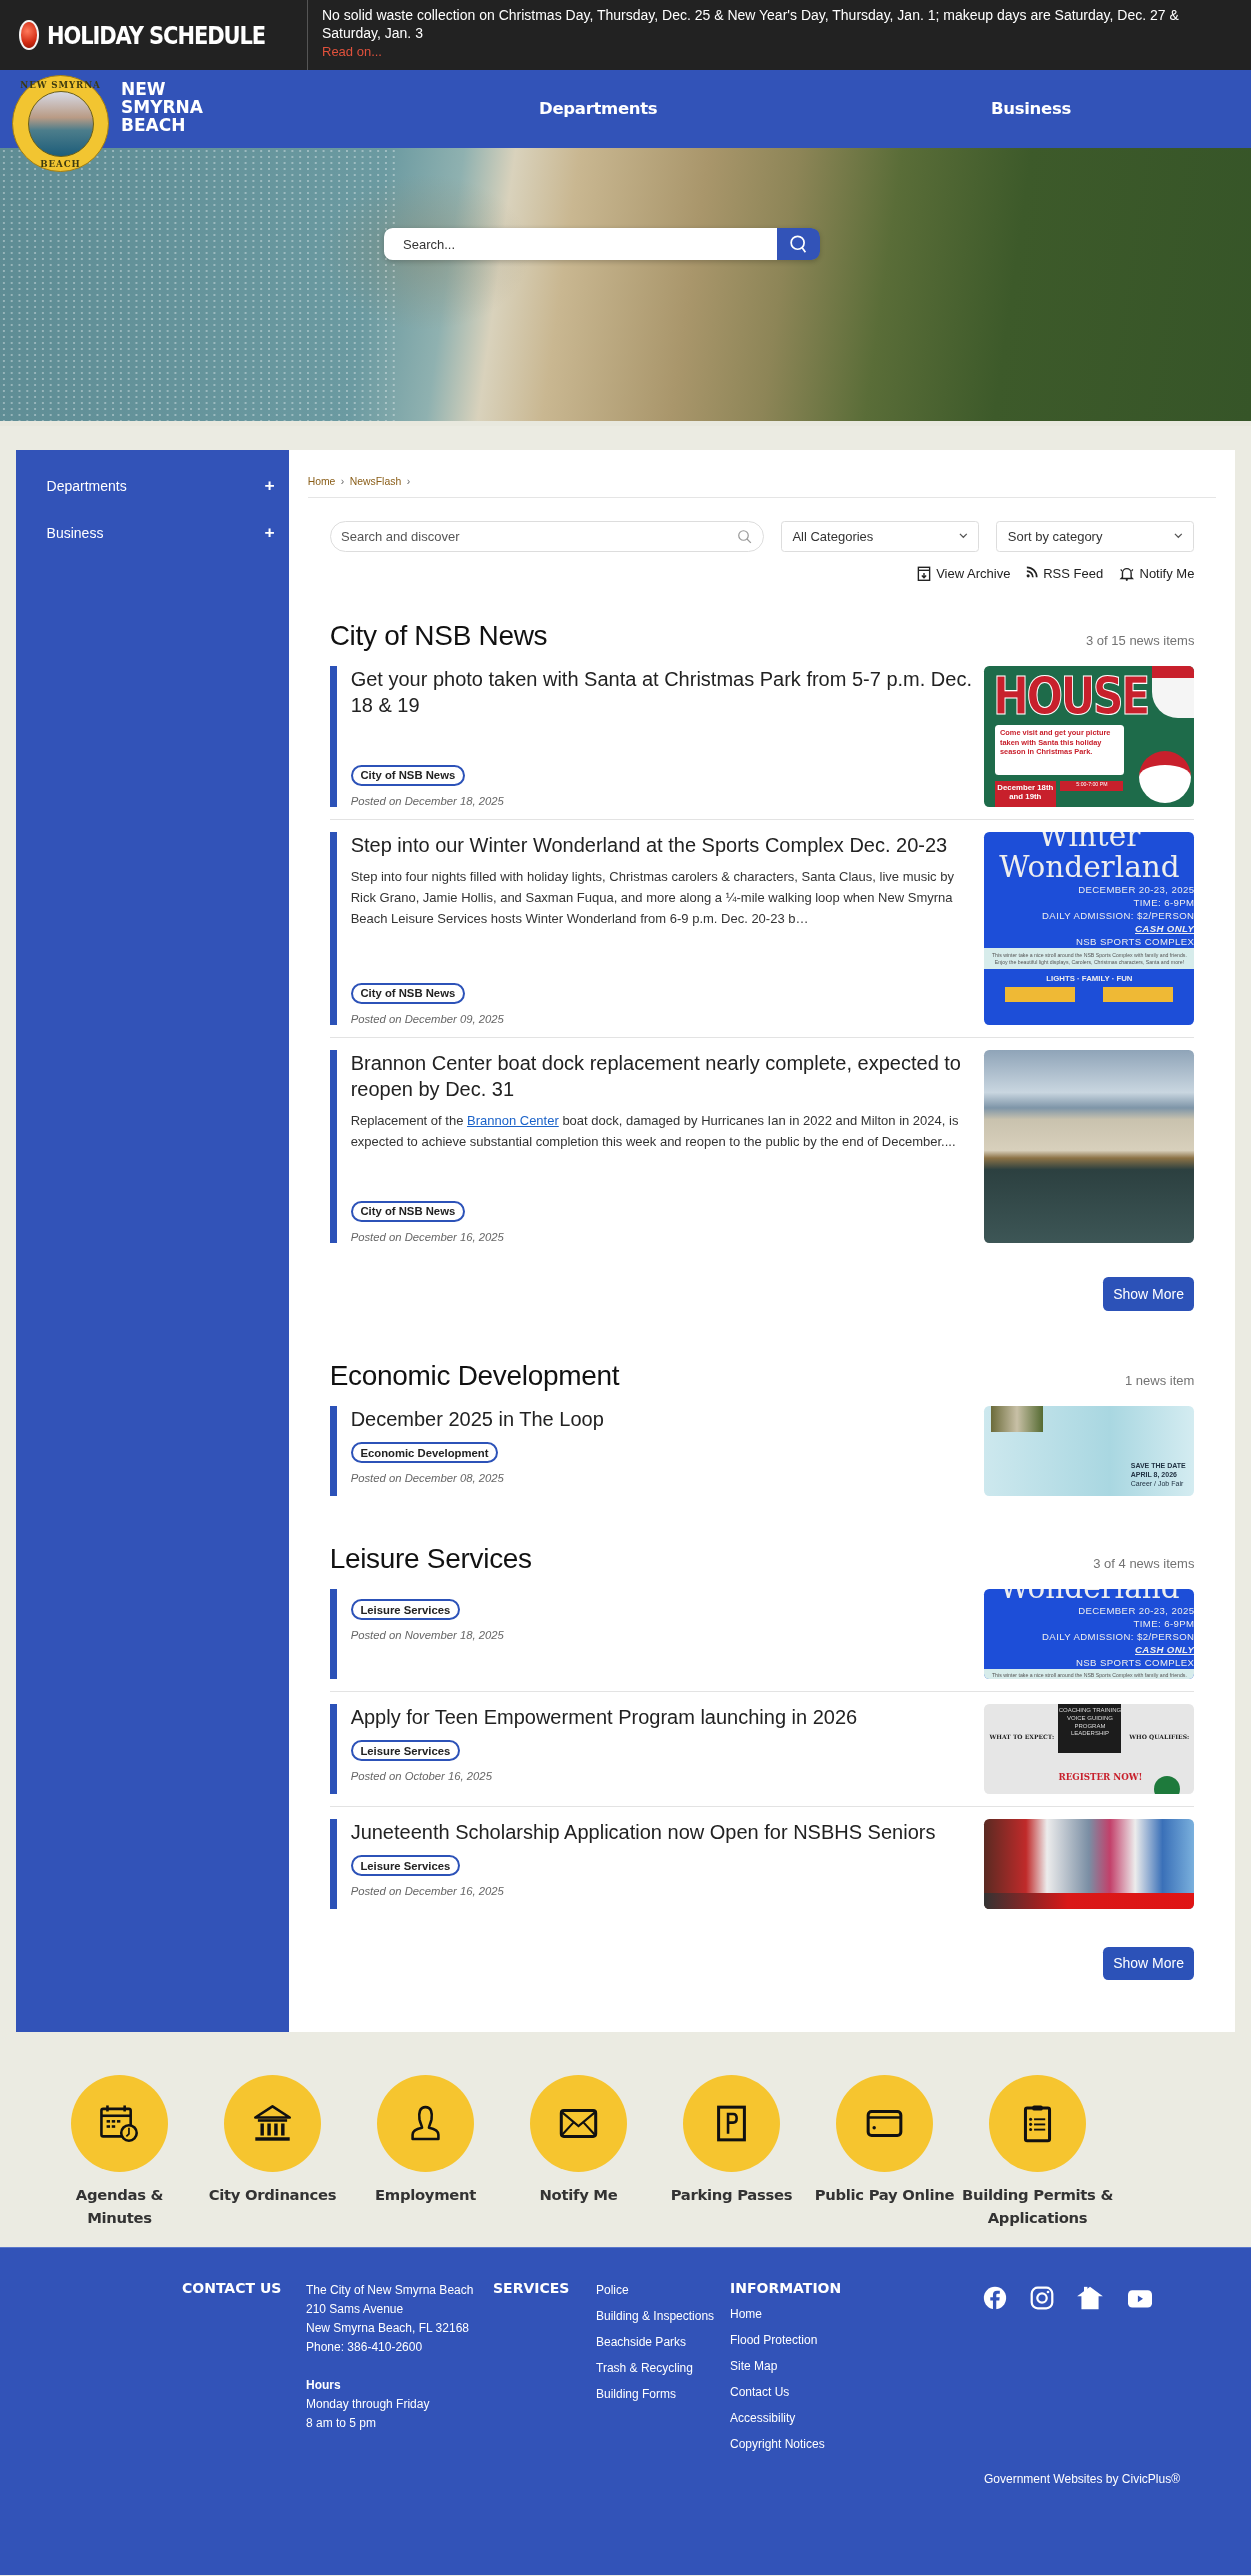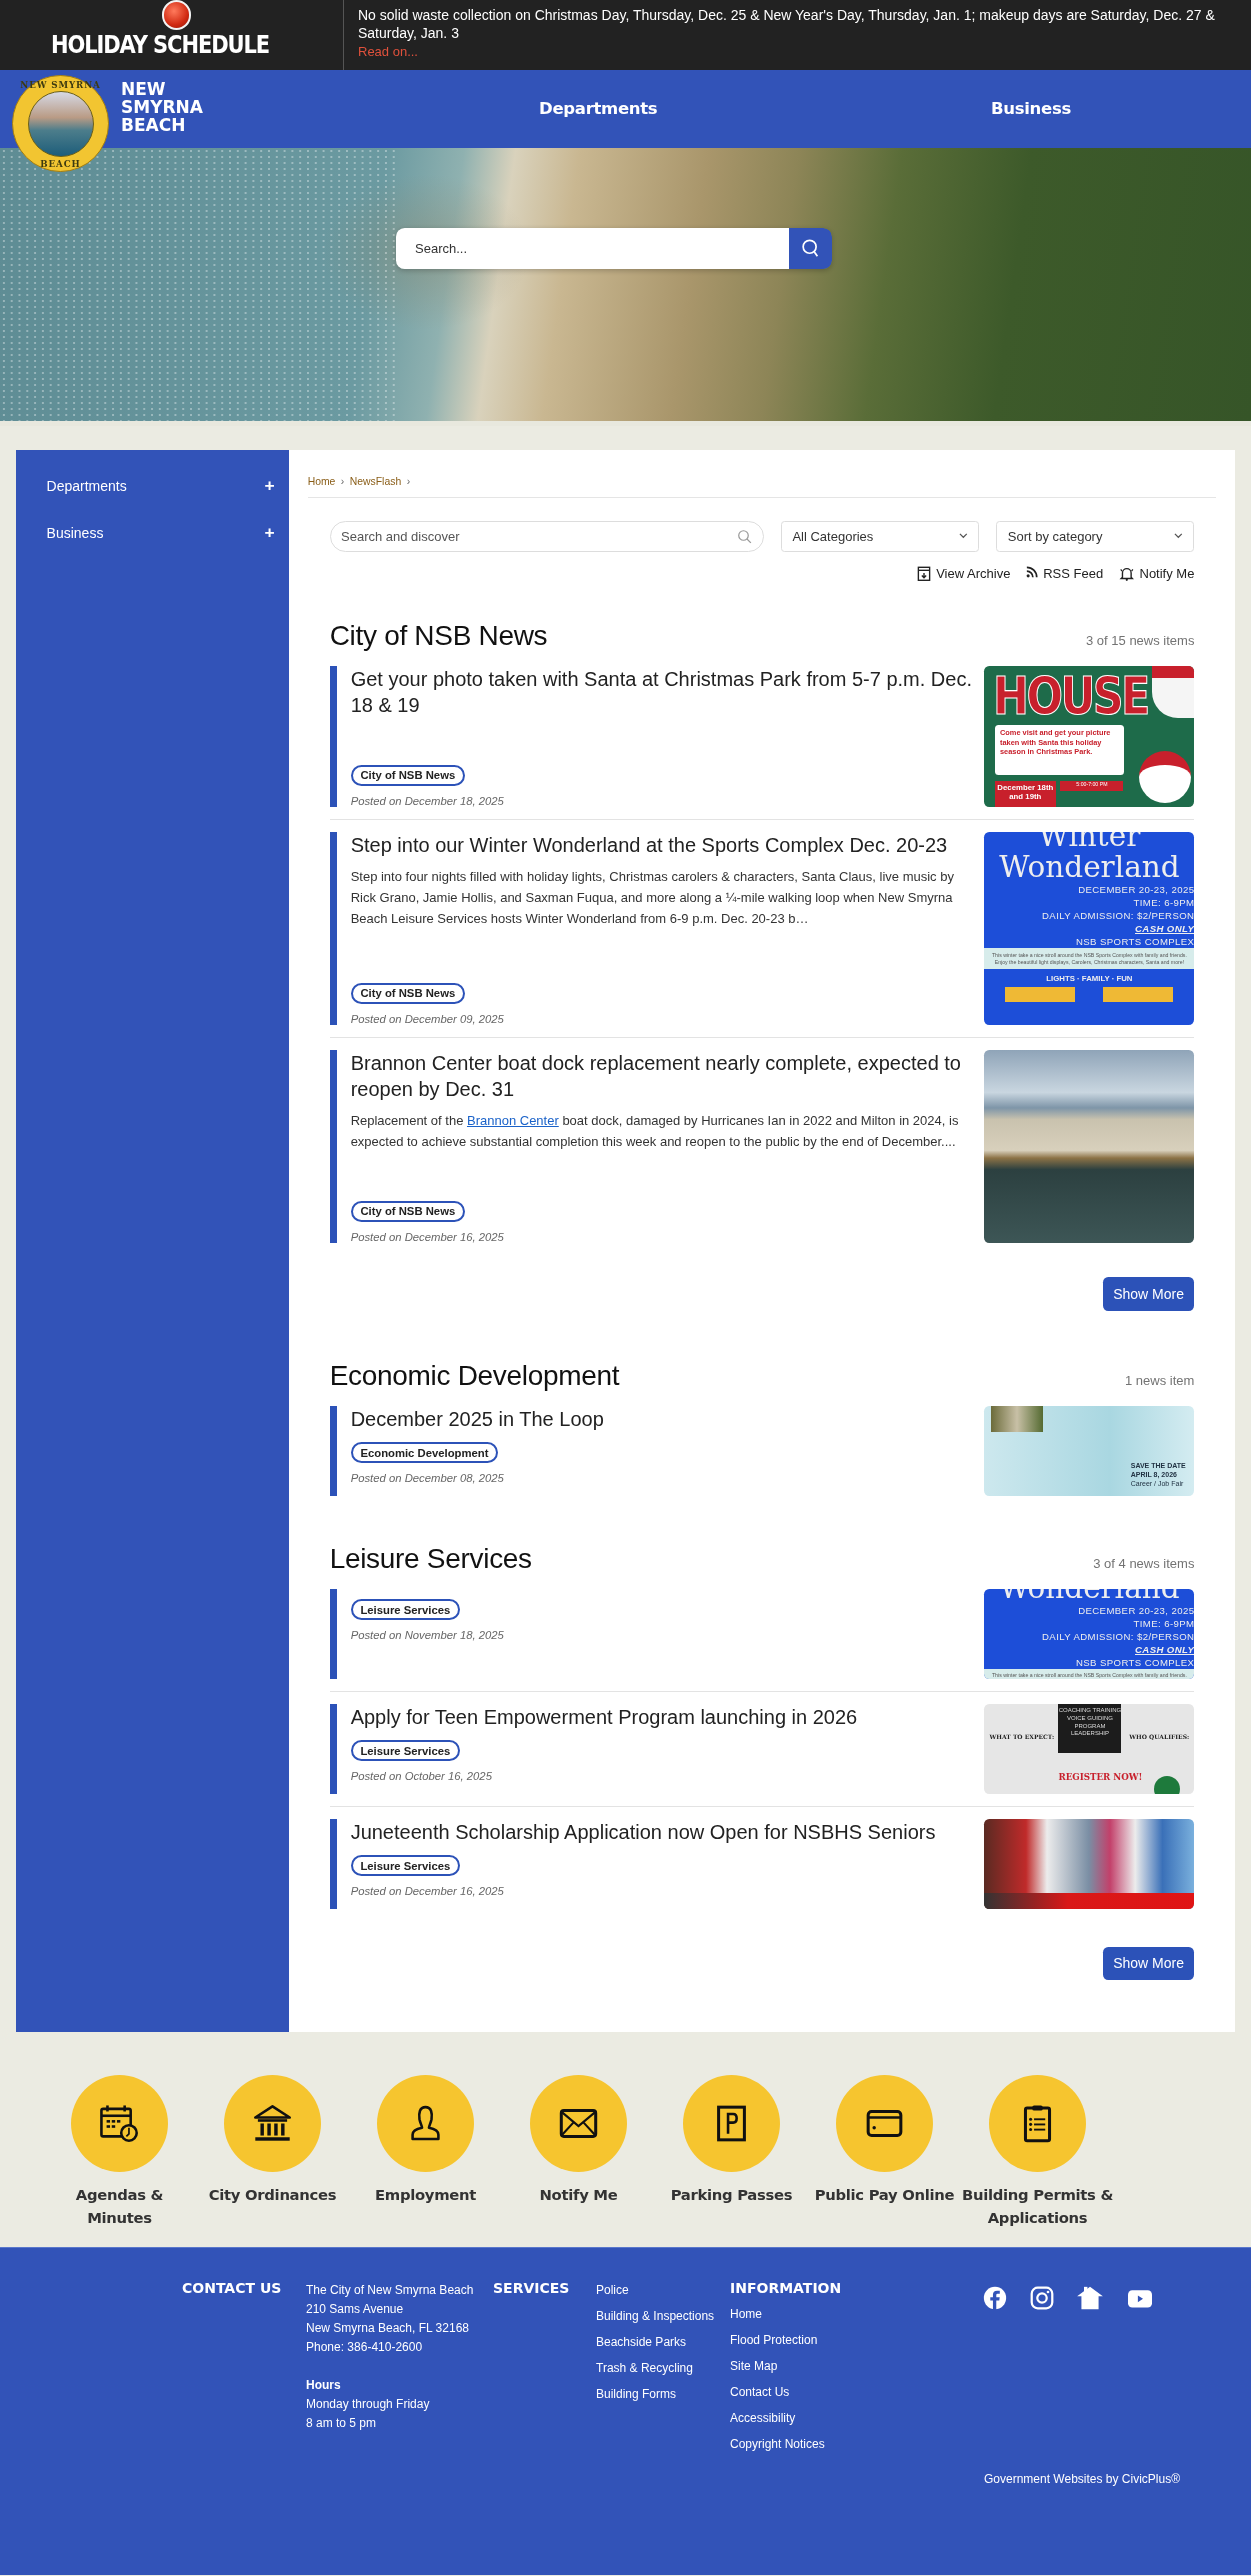--- a/index.html
+++ b/index.html
@@ -2,21 +2,21 @@
 <html style="font-size:14px"><head>
 <meta charset="utf-8">
 <style>
   * { box-sizing: border-box; margin: 0; padding: 0; }
   html, body { width: 1251px; }
   body { font-family: "Liberation Sans", sans-serif; background: #ebebe2; color: #222; }
   a { color: inherit; text-decoration: none; }
 
   
   .alert { background: #222; height: 70px; display: flex; align-items: stretch; }
-  .alert-title { width: 344px; display: flex; align-items: center; padding-left: 19px; border-right: 0.9px solid #555; flex-direction: column; }
+  .alert-title { width: 308px; display: flex; align-items: center; padding-left: 19px; border-right: 0.9px solid #555; }
   .alert-dot { width: 29.5px; height: 29.5px; border-radius: 50%; background: radial-gradient(circle at 40% 35%, #ff7a5c, #d12a12 60%, #8e1406); border: 2.6px solid #f3f3f3; margin-right: 8.7px; }
   .alert-title span { color: #fff; font-family: "DejaVu Sans", sans-serif; font-weight: bold; font-size: 25px; letter-spacing: -1.3px; transform: scaleX(0.84); transform-origin: left center; white-space: nowrap; }
   .alert-body { padding: 6px 0 0 14px; color: #fff; font-size: 14px; line-height: 18px; width: 904px; }
   .alert-read { color: #e0513c; font-size: 13px; display: block; margin-top: 0.9px; }
 
   
   .header { background: #3253b8; height: 78px; position: relative; }
   .logo-seal { position: absolute; left: 12px; top: 5.2px; width: 97px; height: 97px; border-radius: 50%; background: #f2c531; border: 1.7px solid #a37d11; display: flex; align-items: center; justify-content: center; z-index: 3; }
   .logo-seal-inner { width: 66px; height: 66px; border-radius: 50%; background: linear-gradient(180deg, #d6d9e5 0%, #b99b85 40%, #4c7d8b 60%, #1d5d7a 100%); border: 1.7px solid #6a5f1a; }
   .logo-seal-top, .logo-seal-bottom { position: absolute; color: #3d3a10; font-family: "DejaVu Serif", serif; font-weight: bold; font-size: 8.7px; letter-spacing: 0.9px; }
@@ -24,21 +24,21 @@
   .logo-seal-bottom { bottom: 2.6px; }
   .logo-text { position: absolute; left: 121px; top: 10.4px; color: #fff; font-family: "DejaVu Sans", sans-serif; font-weight: bold; font-size: 17px; line-height: 18px; }
   .nav-item { position: absolute; top: 29px; color: #fff; font-family: "DejaVu Sans", sans-serif; font-weight: bold; font-size: 16.5px; letter-spacing: -0.3px; }
 
   
   .hero { height: 278px; position: relative; overflow: hidden;
     background:
       radial-gradient(ellipse 104px 78px at 426px 104px, rgba(140,130,100,0.4), transparent),
       linear-gradient(98deg, #5e8c94 0%, #6b9aa1 30%, #8fb1b0 36%, #d9d2bc 40%, #c9b791 45%, #a9966b 55%, #8d8557 62%, #5a6d38 70%, #3d5a2a 80%, #365528 100%); }
   .hero-sparkle { position: absolute; left: 0; top: 0; width: 400px; height: 278px; background-image: radial-gradient(rgba(255,255,255,0.35) 0.9px, transparent 1.4px); background-size: 7.8px 6px; }
-  .hero-search { position: absolute; left: 396px; top: 80px; width: 436px; height: 41px; display: flex; border-radius: 8.7px; overflow: hidden; box-shadow: 0 1.7px 5.2px rgba(0,0,0,0.2); }
+  .hero-search { position: absolute; left: 384px; top: 80px; width: 436px; height: 32px; display: flex; border-radius: 8.7px; overflow: hidden; box-shadow: 0 1.7px 5.2px rgba(0,0,0,0.2); }
   .hero-search input { flex: 1; border: none; padding: 0 19px; font-family: "Liberation Sans", sans-serif; font-size: 13px; color: #333; outline: none; }
   .hero-search input::placeholder { color: #333; }
   .hero-search-btn { width: 43px; background: #3253b8; display: flex; align-items: center; justify-content: center; border-radius: 0 8.7px 8.7px 0; }
   .hero-bottom { position: absolute; left: 0; bottom: 0; width: 100%; height: 5.2px; background: #e8e8de; }
 
   
   .main { display: flex; margin: 24px 15.6px 0 15.6px; }
   .sidebar { width: 281px; background: #3253b8; min-height: 1581px; padding-top: 12px; }
   .side-item { display: flex; justify-content: space-between; align-items: center; padding: 10.4px 14px 10.4px 31px; color: #fff; font-size: 14px; height: 47px; }
   .side-plus { font-size: 17.4px; font-weight: bold; }

